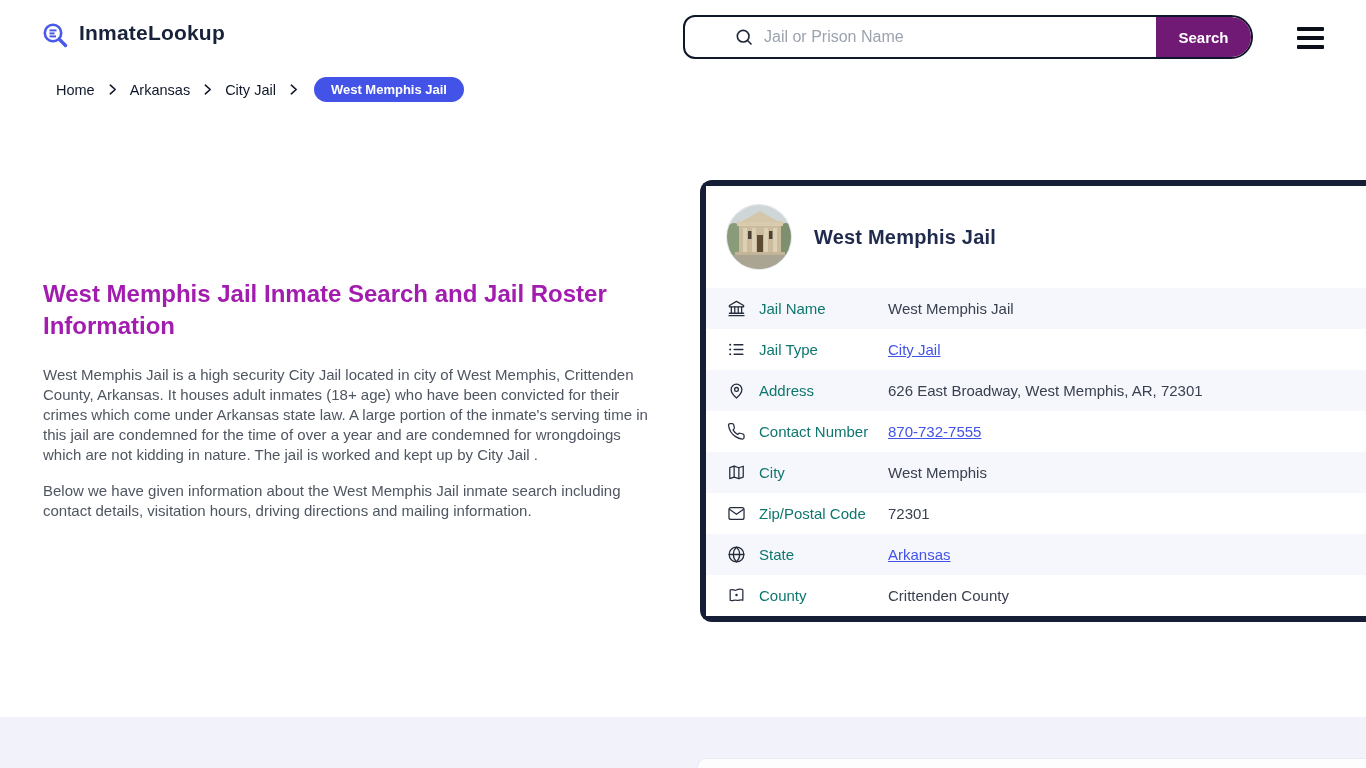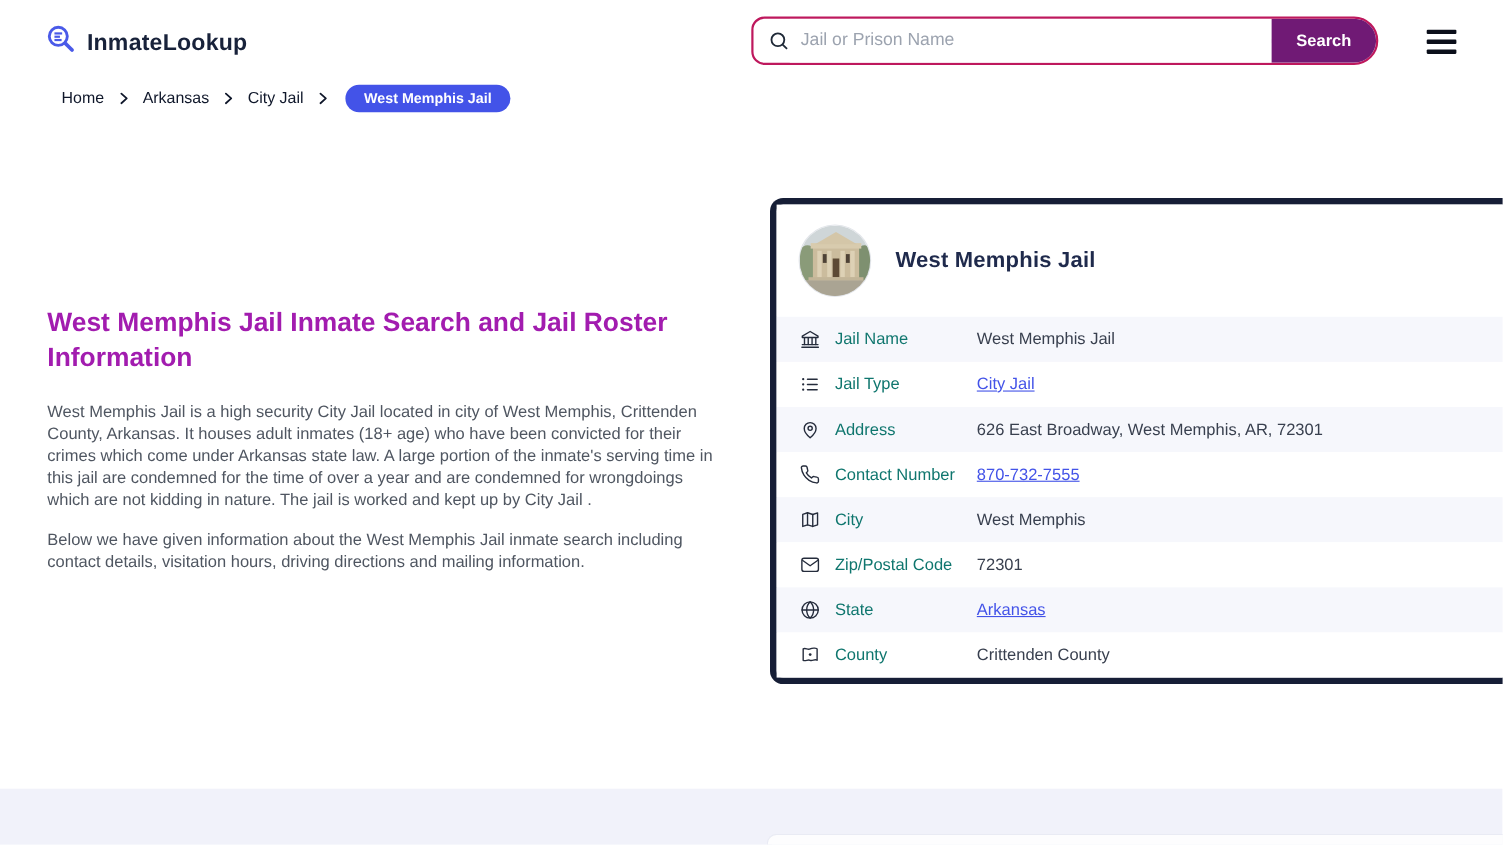--- a/index.html
+++ b/index.html
@@ -2,26 +2,26 @@
 <html><head>
 <meta charset="utf-8">
 <style>
   * { margin:0; padding:0; box-sizing:border-box; }
   html,body { width:1366px; height:768px; }
   body {
     position:relative; background:#ffffff; overflow:hidden;
     font-family:"Liberation Sans", sans-serif; color:#1f2a4c;
   }
   
-  .logo { position:absolute; left:40px; top:21px; display:flex; align-items:flex-end; gap:9px; cursor:pointer; }
+  .logo { position:absolute; left:40px; top:21px; display:flex; align-items:flex-start; gap:9px; cursor:pointer; }
   .logo-text { font-size:21px; font-weight:700; color:#18223a; letter-spacing:.2px; }
   .search-wrap {
     position:absolute; left:683px; top:15px; width:570px; height:44px;
-    border:2px solid #be185d; border-radius:12px 22px 22px 12px;
-    background:#fff; display:flex; align-items:center; overflow:hidden;
+    border:2px solid #0f172a; border-radius:12px 22px 22px 12px;
+    background:#fff; display:flex; align-items:center; overflow:hidden;padding-left:36px;
   }
   .search-glass { margin-left:13px; display:flex; color:#1f2937; }
   .search-input {
     flex:1; height:100%; border:none; outline:none; font-size:16px;
     padding:0 10px; color:#111827; font-family:"Liberation Sans", sans-serif;
   }
   .search-input::placeholder { color:#9ca3af; }
   .search-btn {
     height:100%; width:95px; border:none; background:#701a75; color:#fff;
     font-size:15px; font-weight:700; border-radius:0 18px 18px 0; cursor:pointer;

